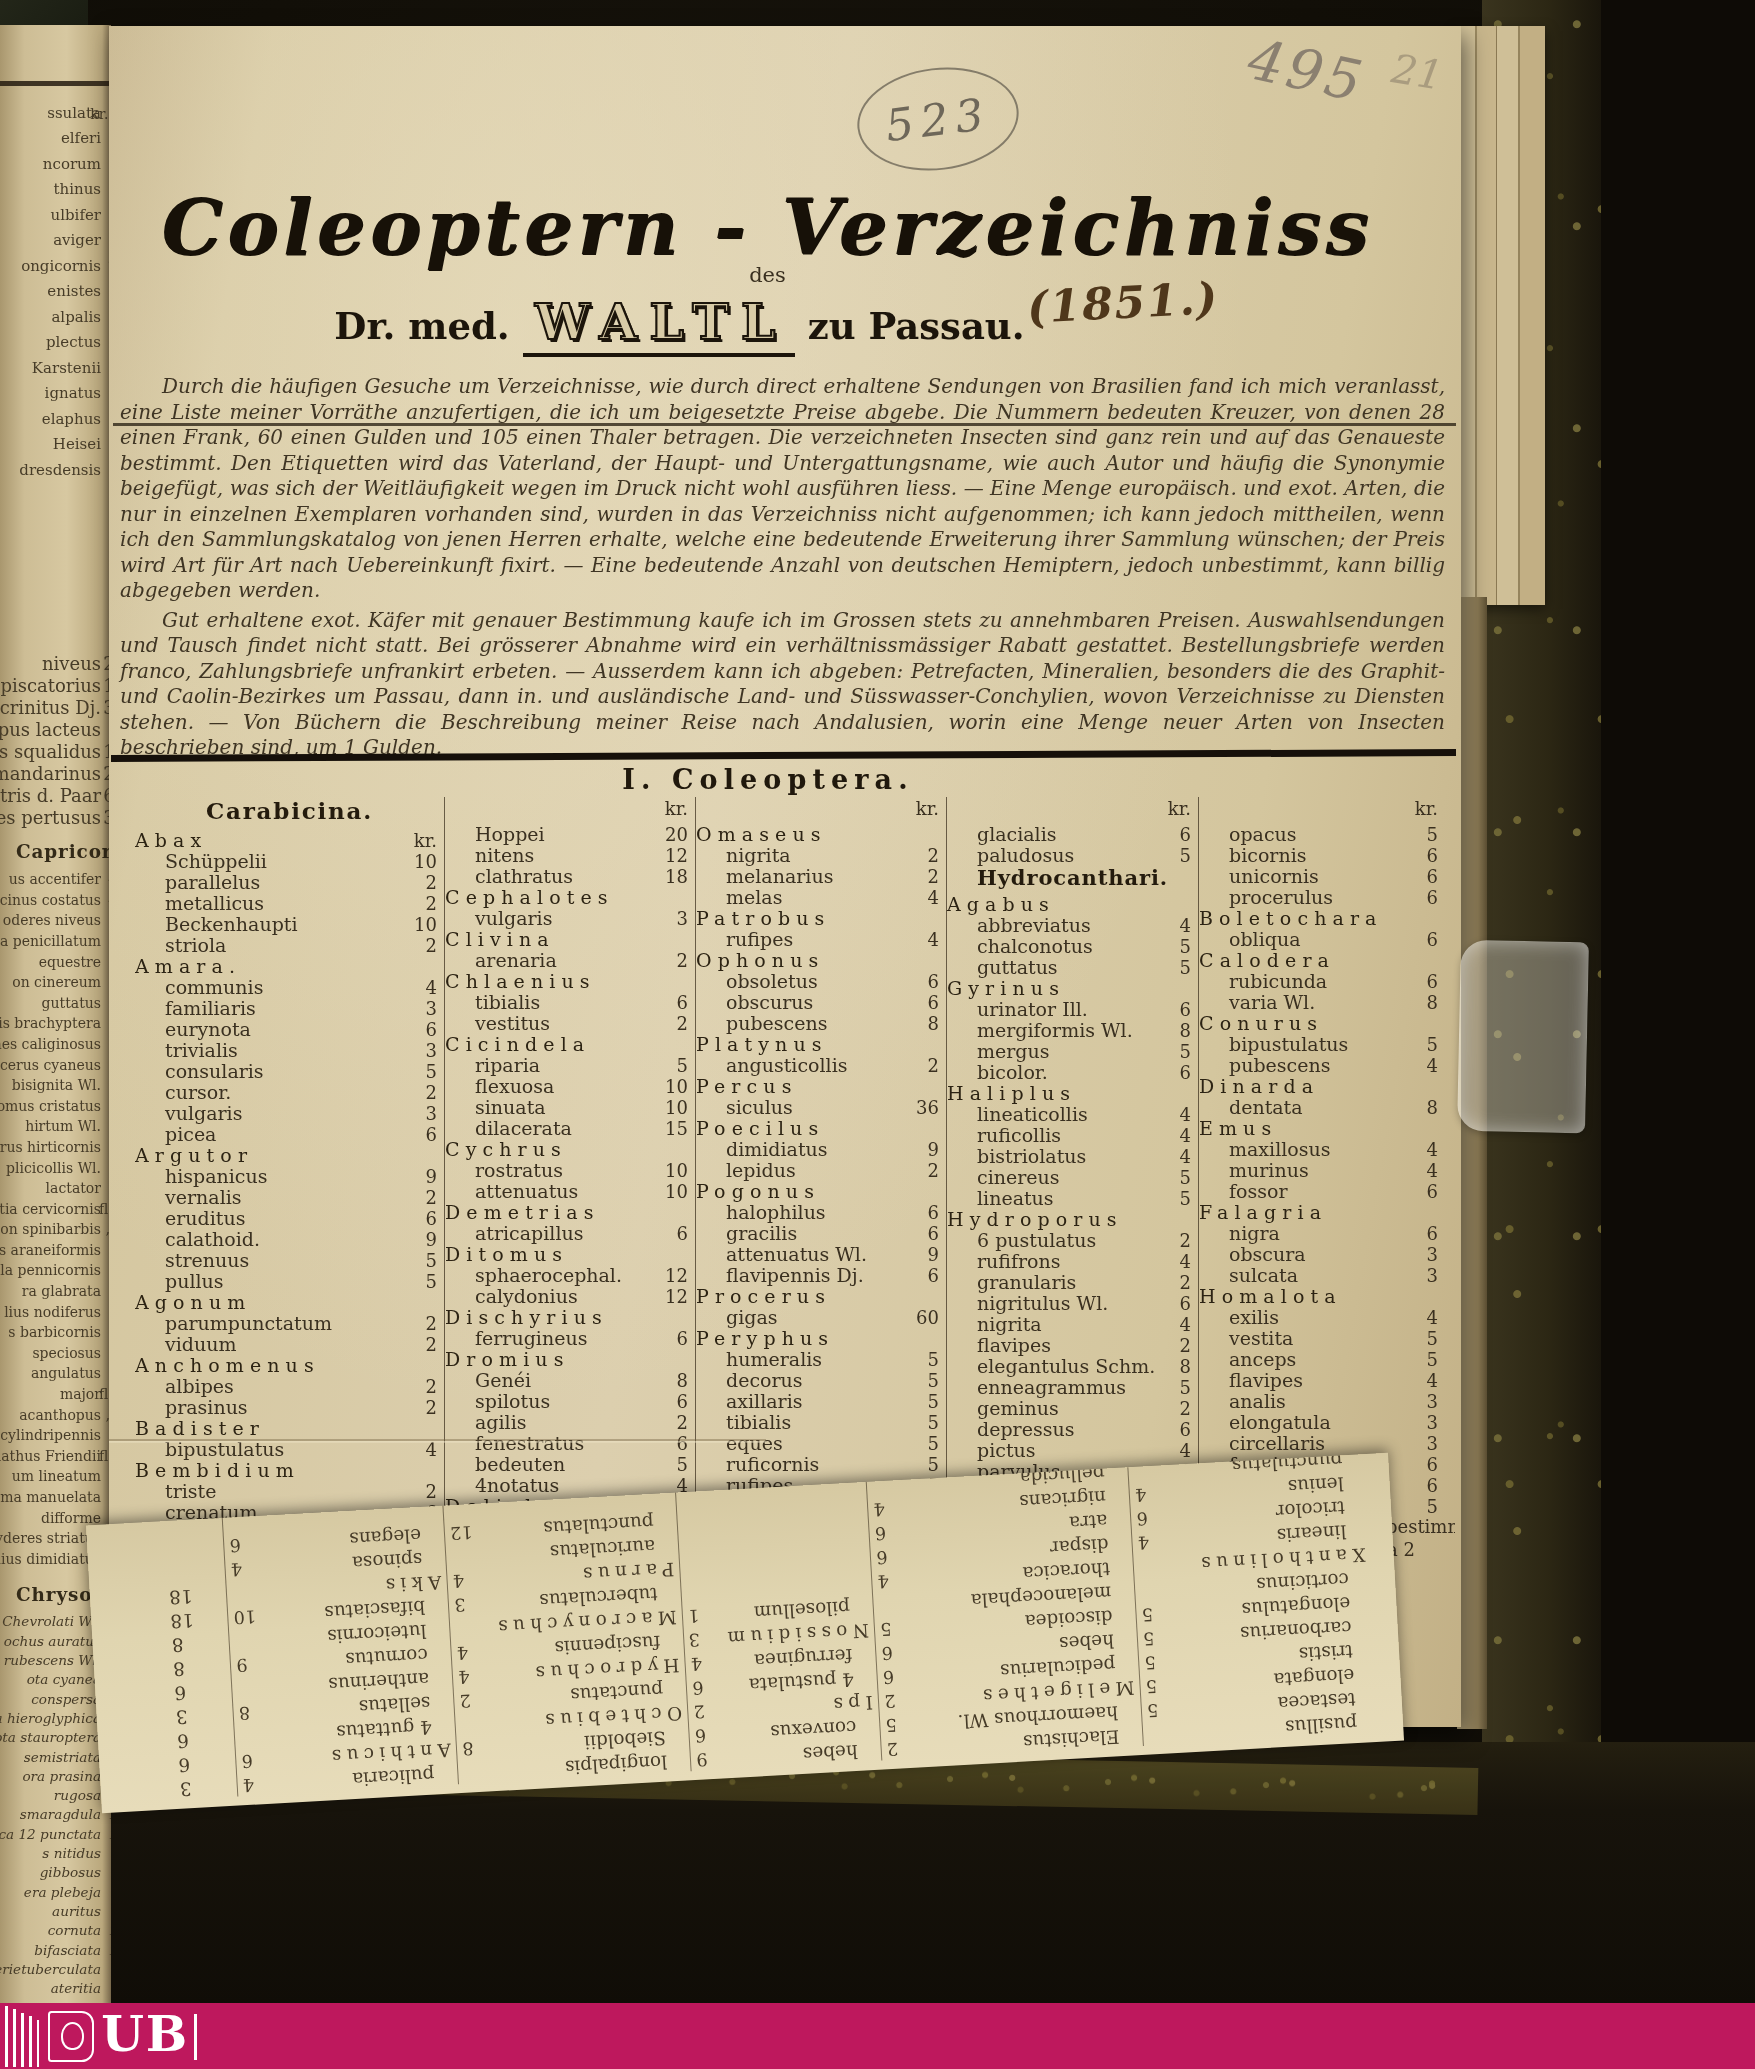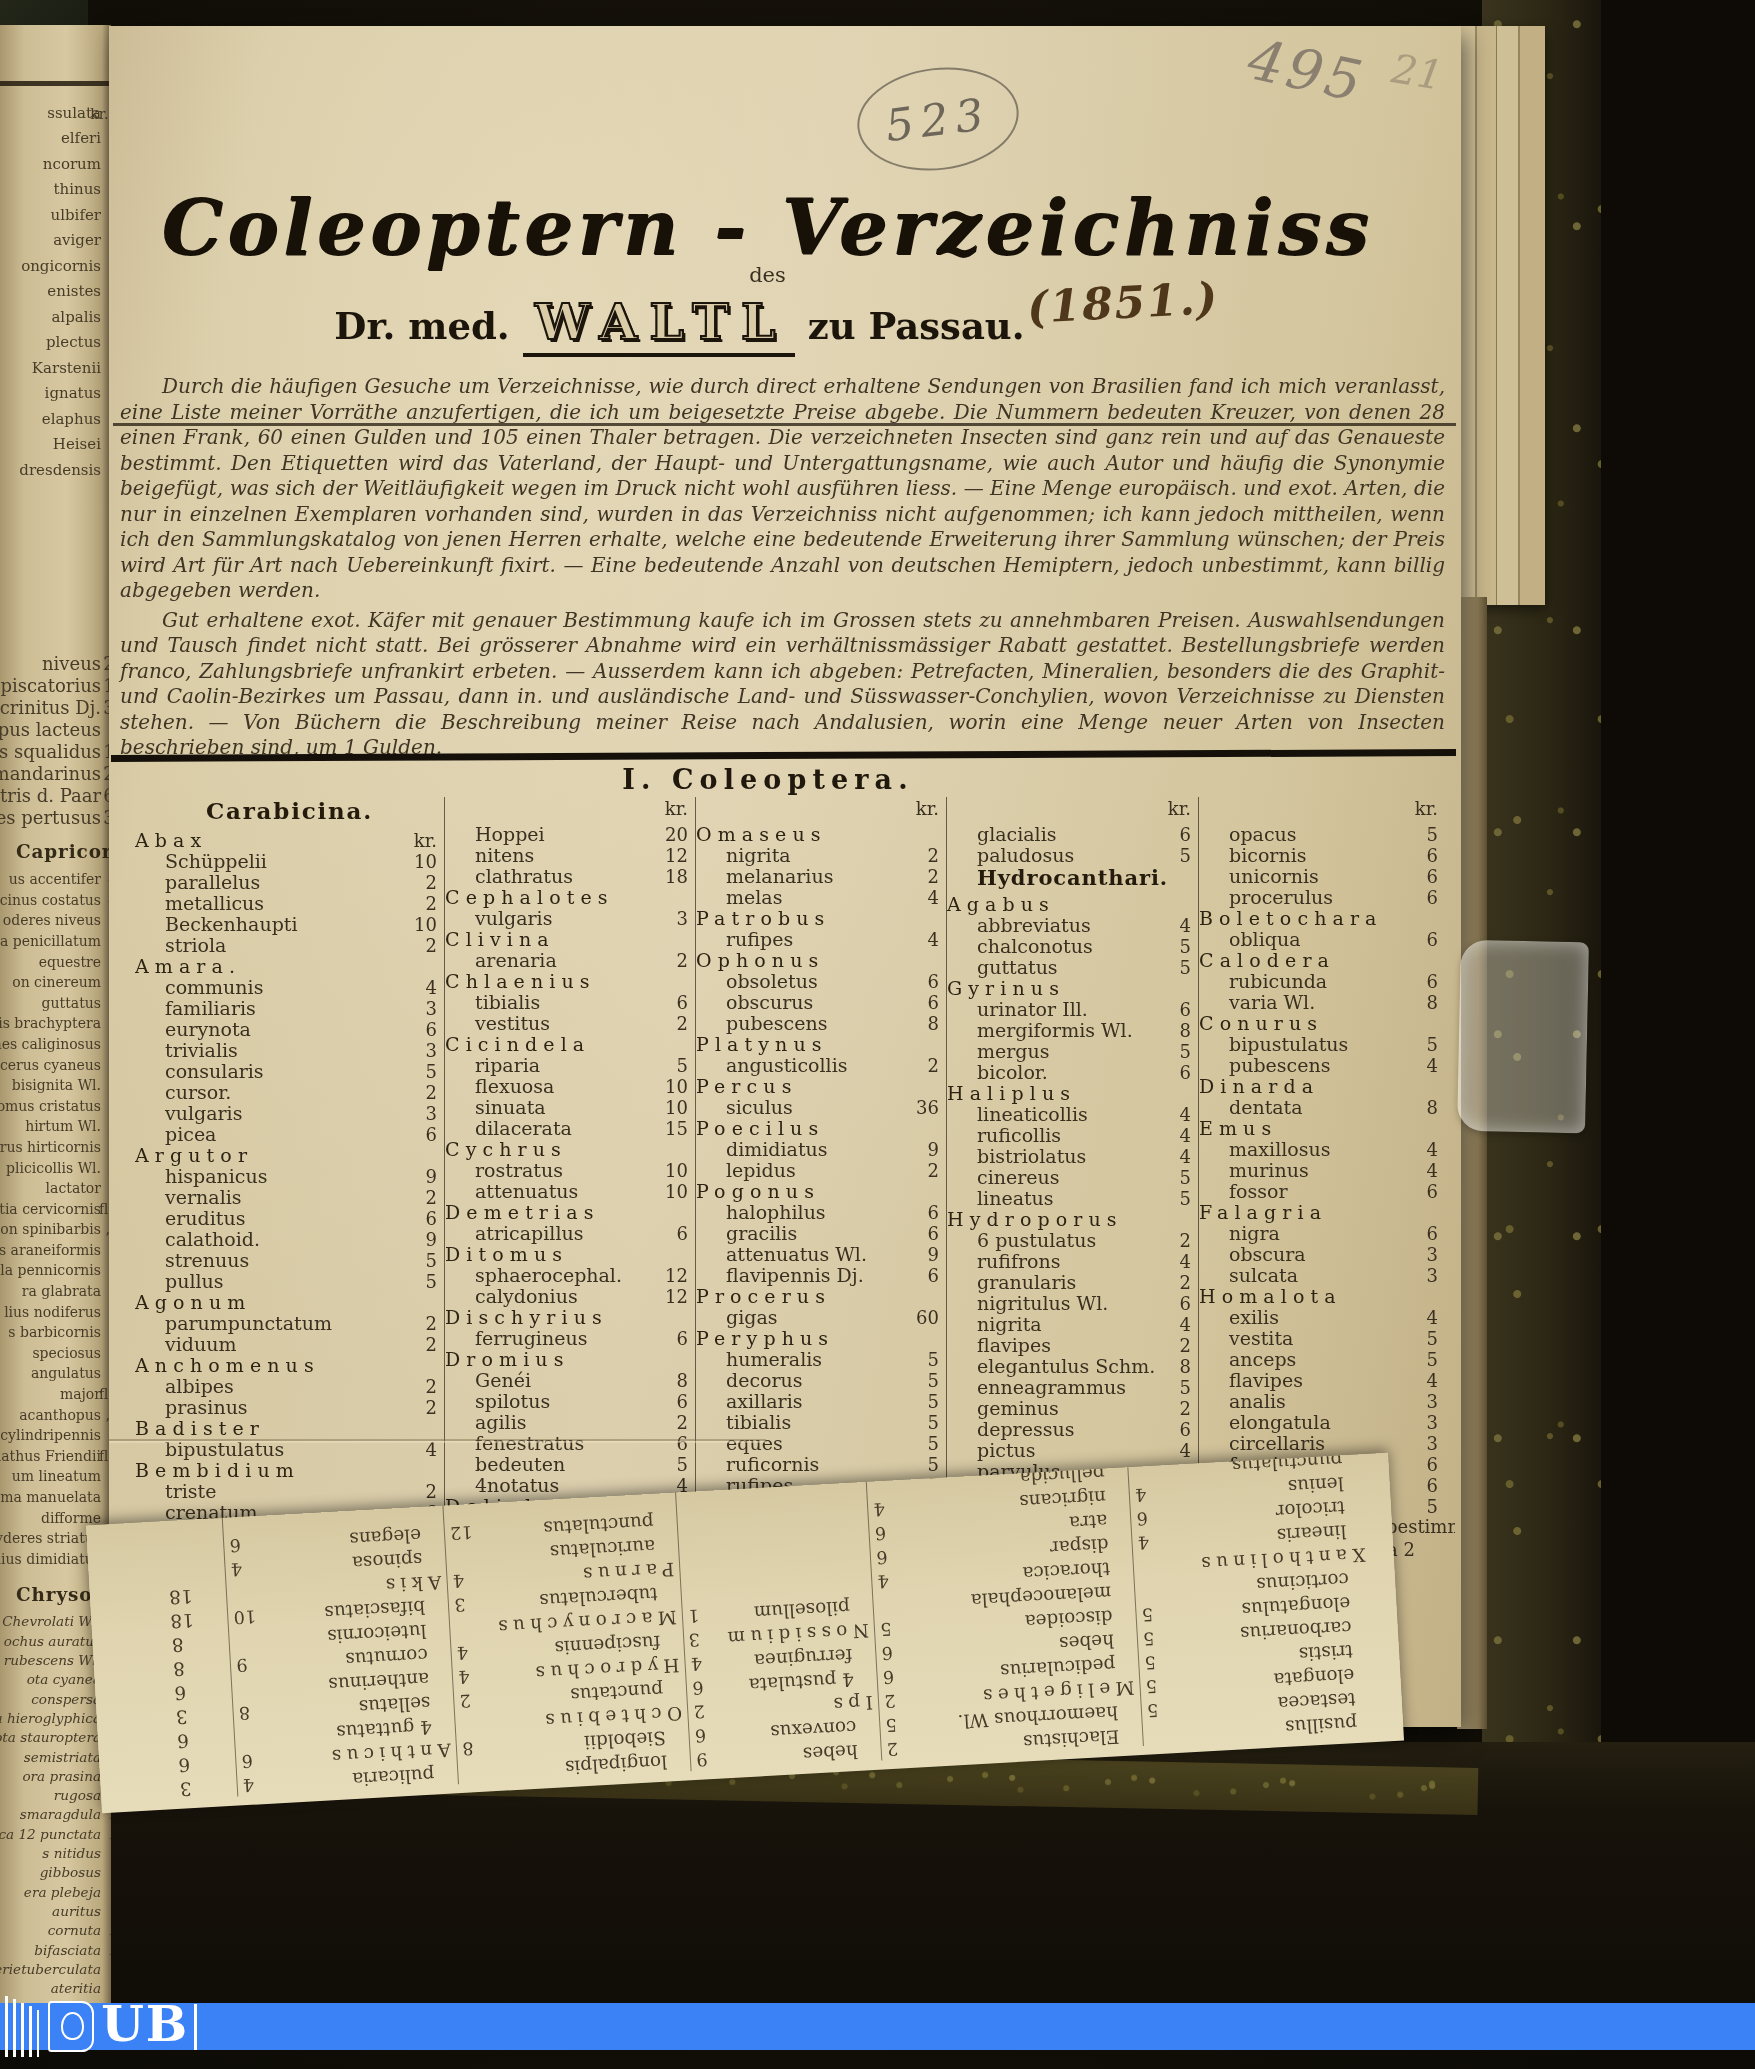--- a/index.html
+++ b/index.html
@@ -146,21 +146,21 @@
     background:
       radial-gradient(circle 4.4px at 8% 40%, #776d36 0 2.6px, transparent 3.5px),
       radial-gradient(circle 3.5px at 26% 60%, #665d2a 0 2.6px, transparent 3.5px),
       radial-gradient(circle 4.4px at 47% 35%, #71682f 0 2.6px, transparent 3.5px),
       radial-gradient(circle 3.5px at 68% 65%, #5c5324 0 2.6px, transparent 3.5px),
       radial-gradient(circle 4.4px at 88% 45%, #6d6430 0 2.6px, transparent 3.5px),
       linear-gradient(#4c441f,#3a3317);
     background-size:140px 47px,167px 47px,149px 47px,176px 47px,158px 47px,100% 100%;}
 
   
-  .footer{position:absolute;left:0;top:2003px;width:1756px;height:47px;background:#3b82f6;
+  .footer{position:absolute;left:0;top:2003px;width:1756px;height:67px;background:#be185d;
     z-index:6;display:flex;align-items:center;
     font-family:"Liberation Sans",sans-serif;color:#fff;}
   .logo{display:flex;align-items:center;height:100%;}
   .logo-lines{display:flex;align-items:flex-end;height:61px;margin-left:5.3px;}
   .logo-lines span{display:block;width:2.6px;background:#fff;margin-right:5.3px;}
   .logo-lines span:nth-child(1){height:61px;}
   .logo-lines span:nth-child(2){height:58px;}
   .logo-lines span:nth-child(3){height:54px;}
   .logo-lines span:nth-child(4){height:51px;}
   .logo-lines span:nth-child(5){height:47px;}

